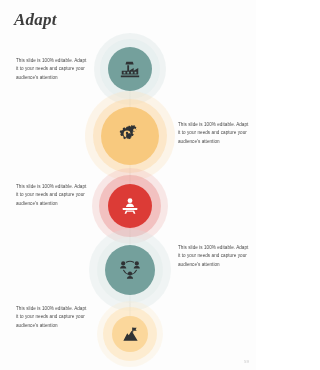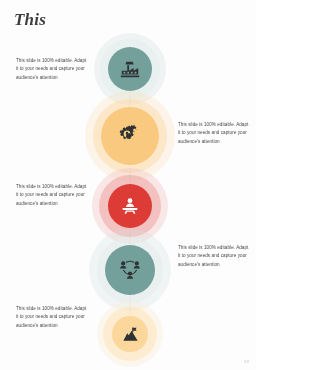--- a/index.html
+++ b/index.html
@@ -66,21 +66,21 @@
   .pageno{
     position:absolute;right:7px;bottom:6px;
     font-size:4.4px;color:#c9c9c9;
   }
 </style>
 </head>
 <body>
 
 <div class="slide">
 
-  <div class="title">This</div>
+  <div class="title">Adapt</div>
 
   <div class="venn">
     <div class="spine"></div>
 
     <div class="node" style="top:0px;height:74px;">
       <div class="halo outer" style="width:72px;height:72px;background:#cfdedd;"></div>
       <div class="halo mid" style="width:60px;height:60px;background:#e2ecec;"></div>
       <div class="core" style="width:44px;height:44px;background:#74a09c;">
         <span class="icon">
           <svg width="22" height="22" viewBox="0 0 24 24" fill="#2f3234">

